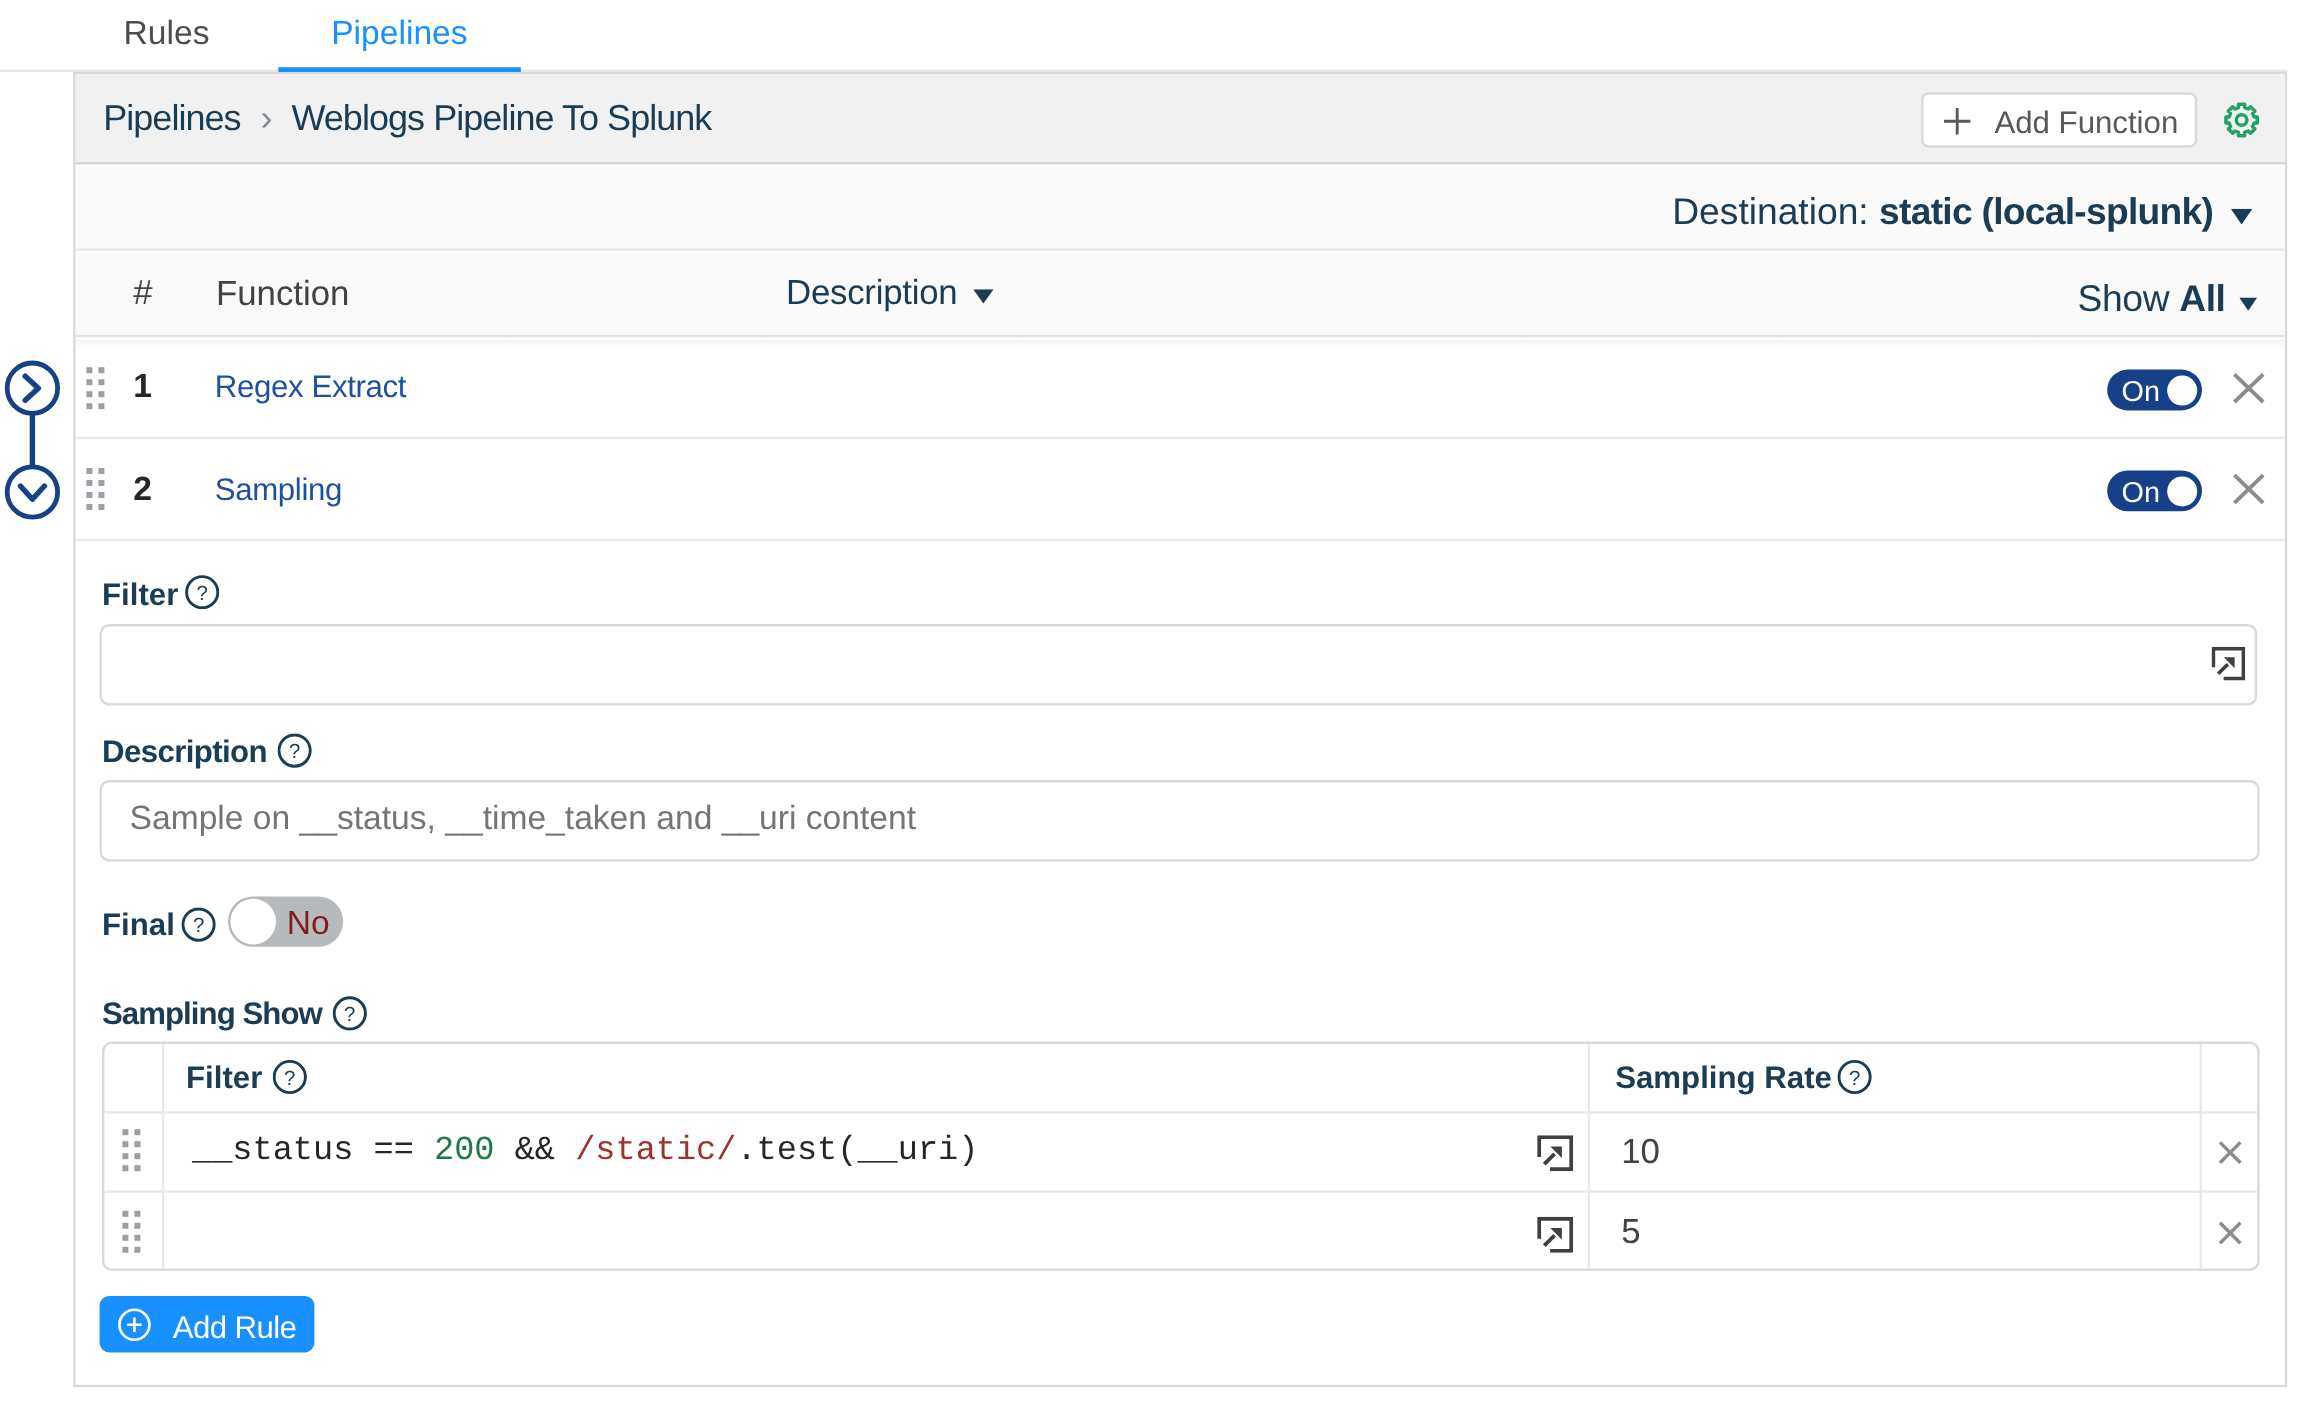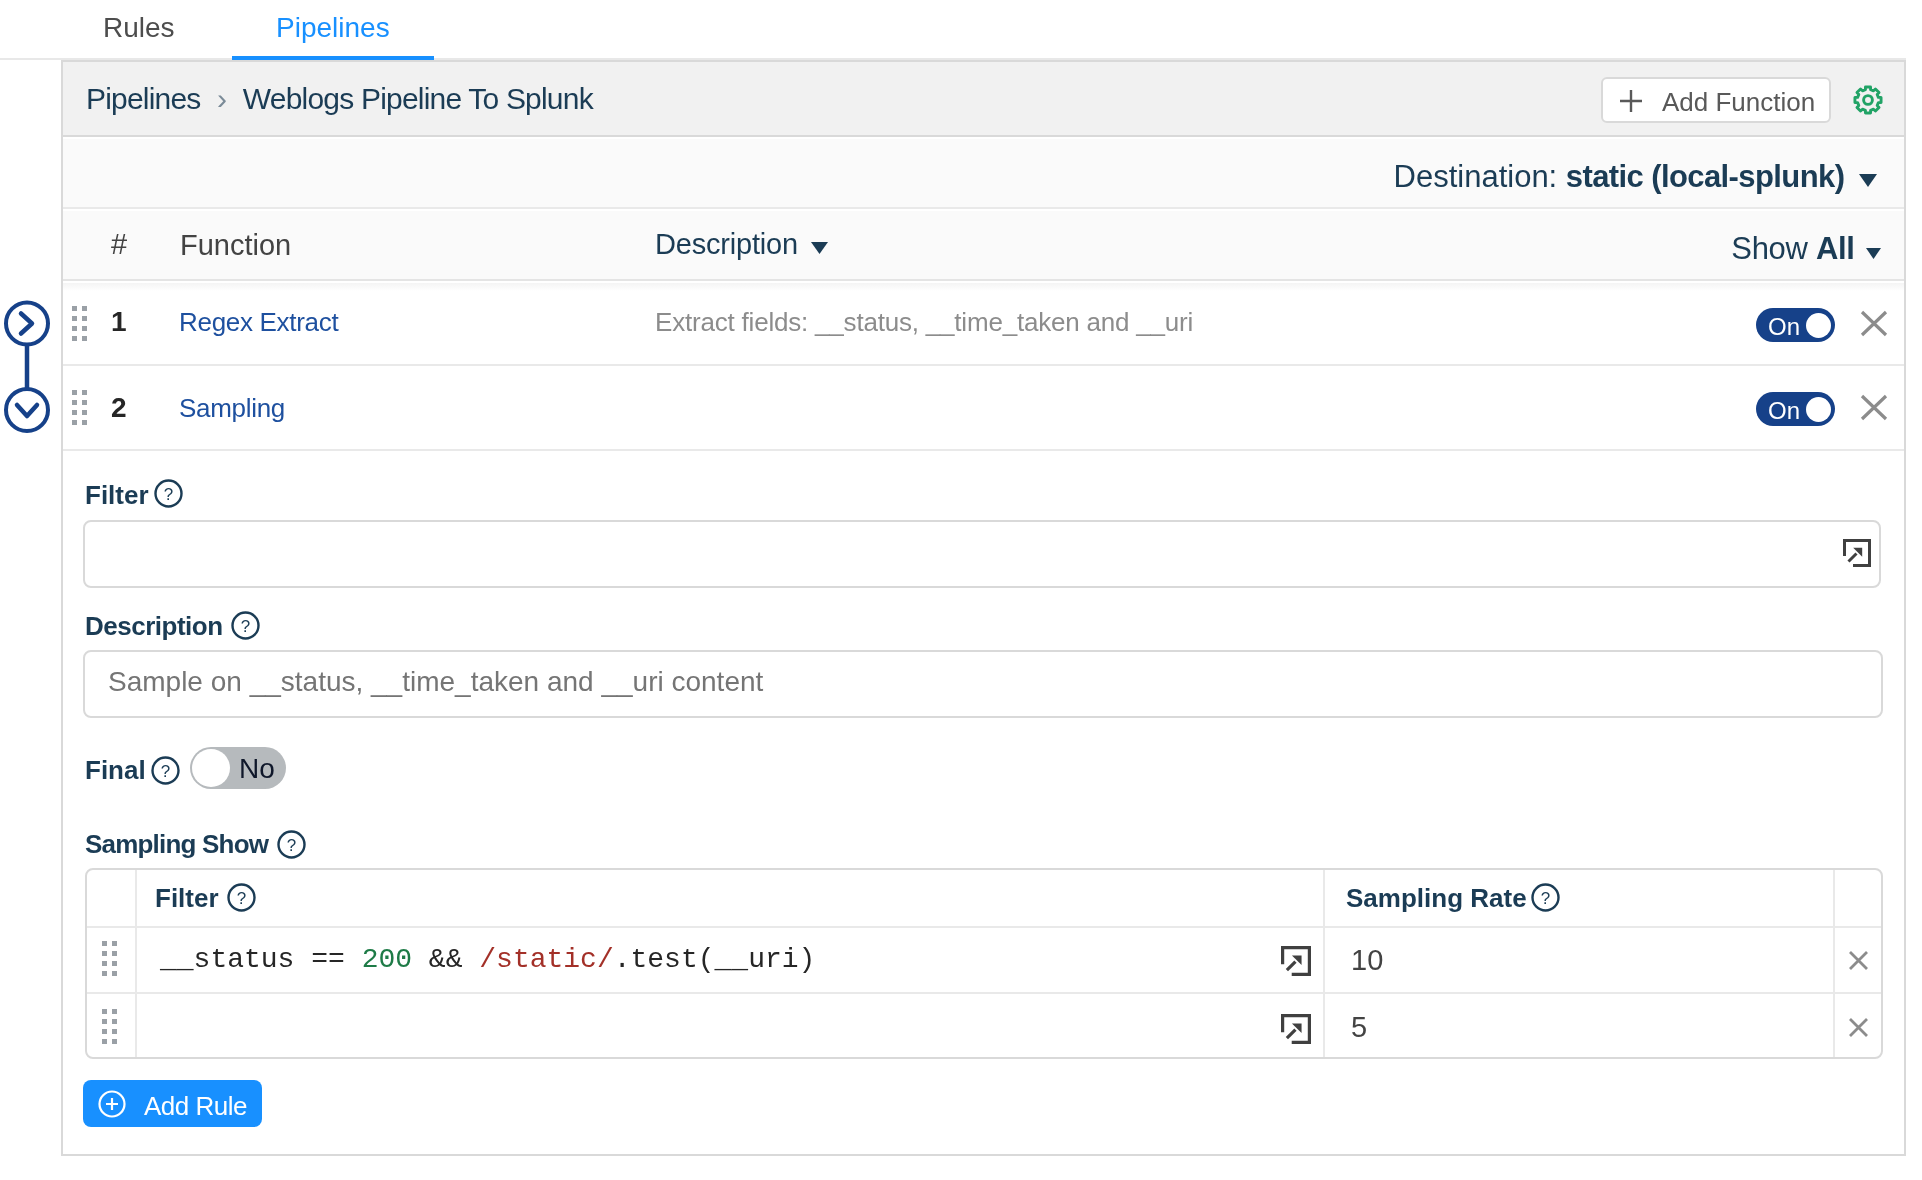--- a/index.html
+++ b/index.html
@@ -65,21 +65,20 @@
       <i></i>
       <i></i>
       <i></i>
       <i></i>
       <i></i>
       <i></i>
       <i></i>
     </div>
   <div class="abs" style="left:111px; top:306px; font-size:28px; font-weight:bold; color:#262626;">1</div>
   <div class="abs" style="left:179px; top:307px; font-size:26px; letter-spacing:-0.3px; color:#1e509f;">Regex Extract</div>
-  <div class="abs" style="left:655px; top:307px; font-size:26px; letter-spacing:-0.2px; color:#8c8c8c;">Extract fields: __status, __time_taken and __uri</div>
   <div class="abs" style="left:1756px; top:308px; width:79px; height:34px; background:#164189; border-radius:17px;">
     <span style="position:absolute; left:12px; top:5px; font-size:24px; color:#fff;">On</span>
     <span style="position:absolute; right:4px; top:4.5px; width:25px; height:25px; background:#fff; border-radius:50%;"></span>
   </div>
   <svg class="abs" style="left:1860px; top:310px;" width="28" height="27" viewBox="0 0 28 27">
       <path d="M2 2 L26 25 M26 2 L2 25" stroke="#8c8c8c" stroke-width="3.2"></path>
     </svg>
   <div class="hline" style="left:63px; top:364px; width:1841px;"></div>
 
   <div class="abs dots" style="left:72px; top:390px;">
@@ -133,21 +132,21 @@
   <div class="abs" style="left:83px; top:650px; width:1800px; height:68px; border:2px solid #d9d9d9; border-radius:8px; background:#fff;"></div>
   <div class="abs" style="left:108px; top:666px; font-size:28px; color:#757575;">Sample on __status, __time_taken and __uri content</div>
 
   <div class="abs navy" style="left:85px; top:755px; font-size:26px; font-weight:bold;">Final</div>
   <svg class="abs" style="left:151px; top:756px;" width="29" height="29" viewBox="0 0 29 29">
     <circle cx="14.5" cy="14.5" r="13" fill="none" stroke="#1b3c55" stroke-width="2.4"></circle>
     <text x="14.5" y="21" text-anchor="middle" font-size="17" font-family="Liberation Sans" fill="#1b3c55">?</text>
   </svg>
   <div class="abs" style="left:190px; top:747px; width:96px; height:42px; background:#b6babd; border-radius:21px;">
     <span style="position:absolute; left:2px; top:2px; width:38px; height:38px; background:#fff; border-radius:50%;"></span>
-    <span style="position:absolute; left:49px; top:6px; font-size:28px; color:#0f172a;">No</span>
+    <span style="position:absolute; left:49px; top:6px; font-size:28px; color:#7f1d1d;">No</span>
   </div>
 
   <div class="abs navy" style="left:85px; top:829px; font-size:26px; font-weight:bold; letter-spacing:-0.8px;">Sampling Show</div>
   <svg class="abs" style="left:277px; top:830px;" width="29" height="29" viewBox="0 0 29 29">
     <circle cx="14.5" cy="14.5" r="13" fill="none" stroke="#1b3c55" stroke-width="2.4"></circle>
     <text x="14.5" y="21" text-anchor="middle" font-size="17" font-family="Liberation Sans" fill="#1b3c55">?</text>
   </svg>
 
   <div class="abs" style="left:85px; top:868px; width:1798px; height:191px; border:2px solid #d9d9d9; border-radius:8px; background:#fff;"></div>
   <div class="vline" style="left:135px; top:870px; height:187px;"></div>

